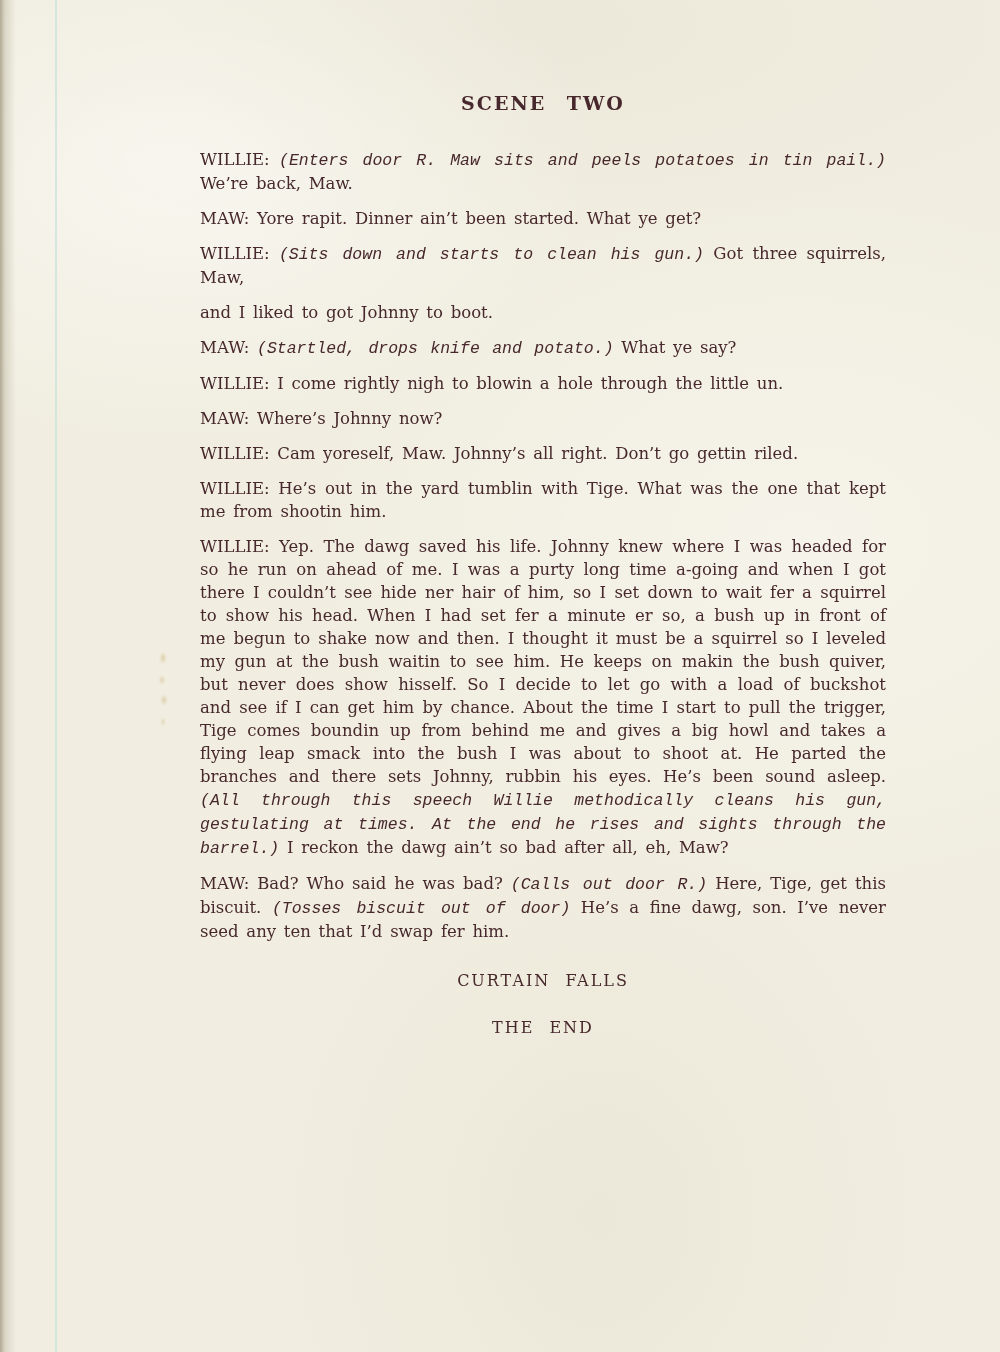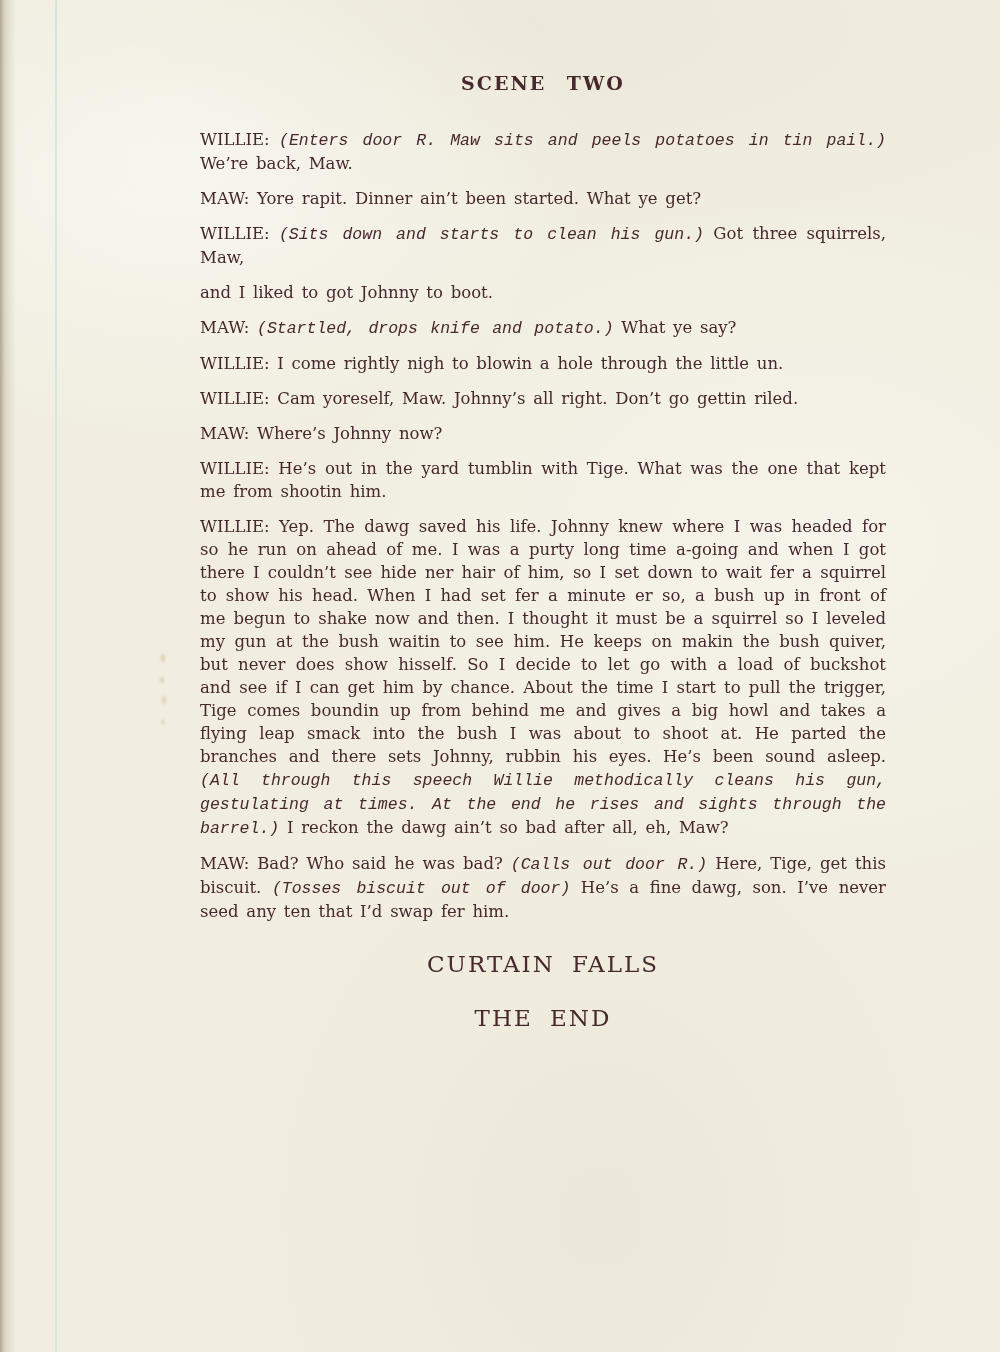--- a/index.html
+++ b/index.html
@@ -43,21 +43,21 @@
       radial-gradient(ellipse 4px 7px at 7px 32px, var(--stain, #c8a96c), rgba(200,169,108,0) 70%),
       radial-gradient(ellipse 5px 8px at 9px 52px, var(--stain, #c8a96c), rgba(200,169,108,0) 70%),
       radial-gradient(ellipse 3px 6px at 8px 74px, var(--stain, #c8a96c), rgba(200,169,108,0) 70%);
     filter: blur(1px);
     opacity: .55;
   }
   .content {
     position: absolute;
     left: 200px; top: 0;
     width: 686px;
-    padding-top: 72px;
+    padding-top: 92px;
   }
   h1.scene {
     margin: 0 0 34px 0;
     font-size: 19px;
     font-weight: bold;
     text-align: center;
     letter-spacing: 2px;
     word-spacing: 12px;
     color: var(--ink, #47282c);
   }
@@ -65,21 +65,21 @@
     margin: 0 0 12px 0;
     font-size: 16.5px;
     line-height: 23px;
     text-align: justify;
     word-spacing: 2.5px;
   }
   .para.jl { text-align-last: justify; }
   .it { font-style: italic; font-family: Liberation Mono, monospace; }
   .footer {
     text-align: center;
-    font-size: 23px;
+    font-size: 16px;
     letter-spacing: 2px;
     word-spacing: 8px;
   }
   .curtain { margin-top: 28px; }
   .endline { margin-top: 28px; }
 </style>
 </head>
 <body>
 
 <div class="page">
@@ -90,22 +90,22 @@
 
   <div class="content">
     <h1 class="scene">SCENE TWO</h1>
     <div id="dialogue">
         <p class="para"><span>WILLIE: </span><span class="it">(Enters door R. Maw sits and peels potatoes in tin pail.)</span><span> We’re back, Maw.</span></p>
         <p class="para"><span>MAW: Yore rapit. Dinner ain’t been started. What ye get?</span></p>
         <p class="para jl"><span>WILLIE: </span><span class="it">(Sits down and starts to clean his gun.)</span><span> Got three squirrels, Maw,</span></p>
         <p class="para"><span>and I liked to got Johnny to boot.</span></p>
         <p class="para"><span>MAW: </span><span class="it">(Startled, drops knife and potato.)</span><span> What ye say?</span></p>
         <p class="para"><span>WILLIE: I come rightly nigh to blowin a hole through the little un.</span></p>
+        <p class="para"><span>MAW: Where’s Johnny now?</span></p>
         <p class="para"><span>WILLIE: Cam yoreself, Maw. Johnny’s all right. Don’t go gettin riled.</span></p>
-        <p class="para"><span>MAW: Where’s Johnny now?</span></p>
         <p class="para"><span>WILLIE: He’s out in the yard tumblin with Tige. What was the one that kept me from shootin him.</span></p>
         <p class="para"><span>WILLIE: Yep. The dawg saved his life. Johnny knew where I was headed for so he run on ahead of me. I was a purty long time a-going and when I got there I couldn’t see hide ner hair of him, so I set down to wait fer a squirrel to show his head. When I had set fer a minute er so, a bush up in front of me begun to shake now and then. I thought it must be a squirrel so I leveled my gun at the bush waitin to see him. He keeps on makin the bush quiver, but never does show hisself. So I decide to let go with a load of buckshot and see if I can get him by chance. About the time I start to pull the trigger, Tige comes boundin up from behind me and gives a big howl and takes a flying leap smack into the bush I was about to shoot at. He parted the branches and there sets Johnny, rubbin his eyes. He’s been sound asleep. </span><span class="it">(All through this speech Willie methodically cleans his gun, gestulating at times. At the end he rises and sights through the barrel.)</span><span> I reckon the dawg ain’t so bad after all, eh, Maw?</span></p>
         <p class="para"><span>MAW: Bad? Who said he was bad? </span><span class="it">(Calls out door R.)</span><span> Here, Tige, get this biscuit. </span><span class="it">(Tosses biscuit out of door)</span><span> He’s a fine dawg, son. I’ve never seed any ten that I’d swap fer him.</span></p>
       </div>
     <div class="footer curtain">CURTAIN FALLS</div>
     <div class="footer endline">THE END</div>
   </div>
 </div>
 
 </body></html>

